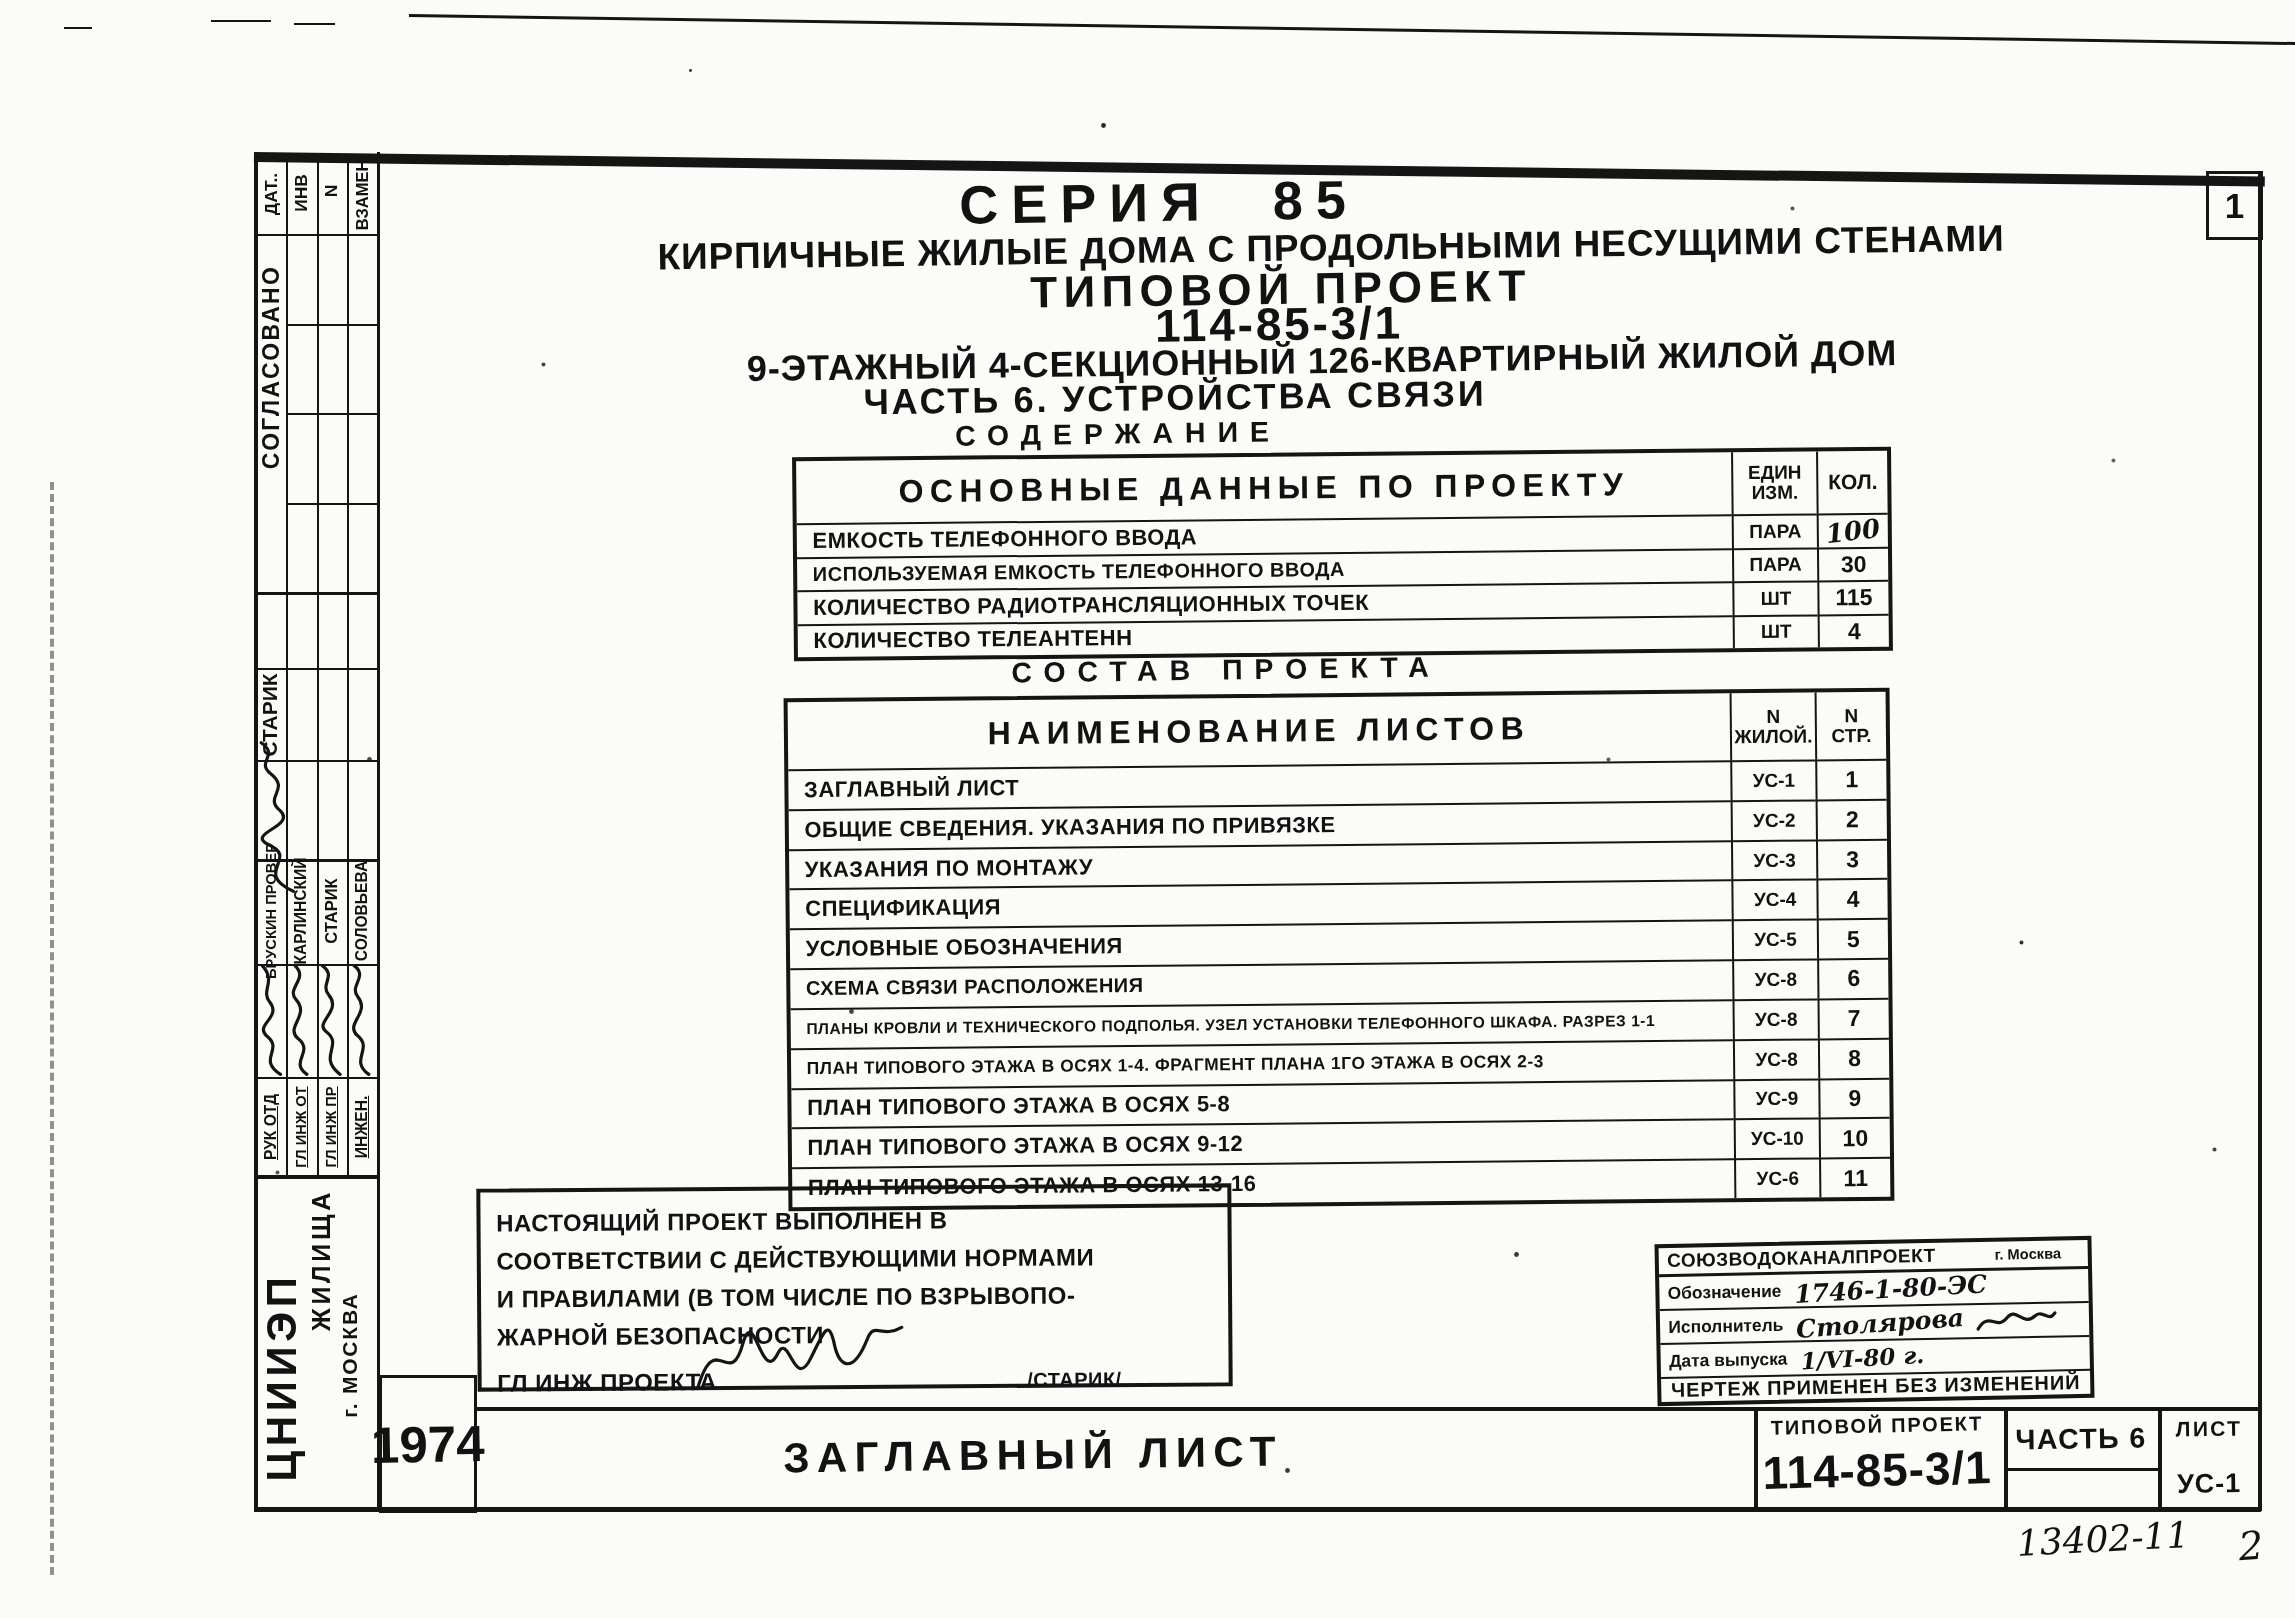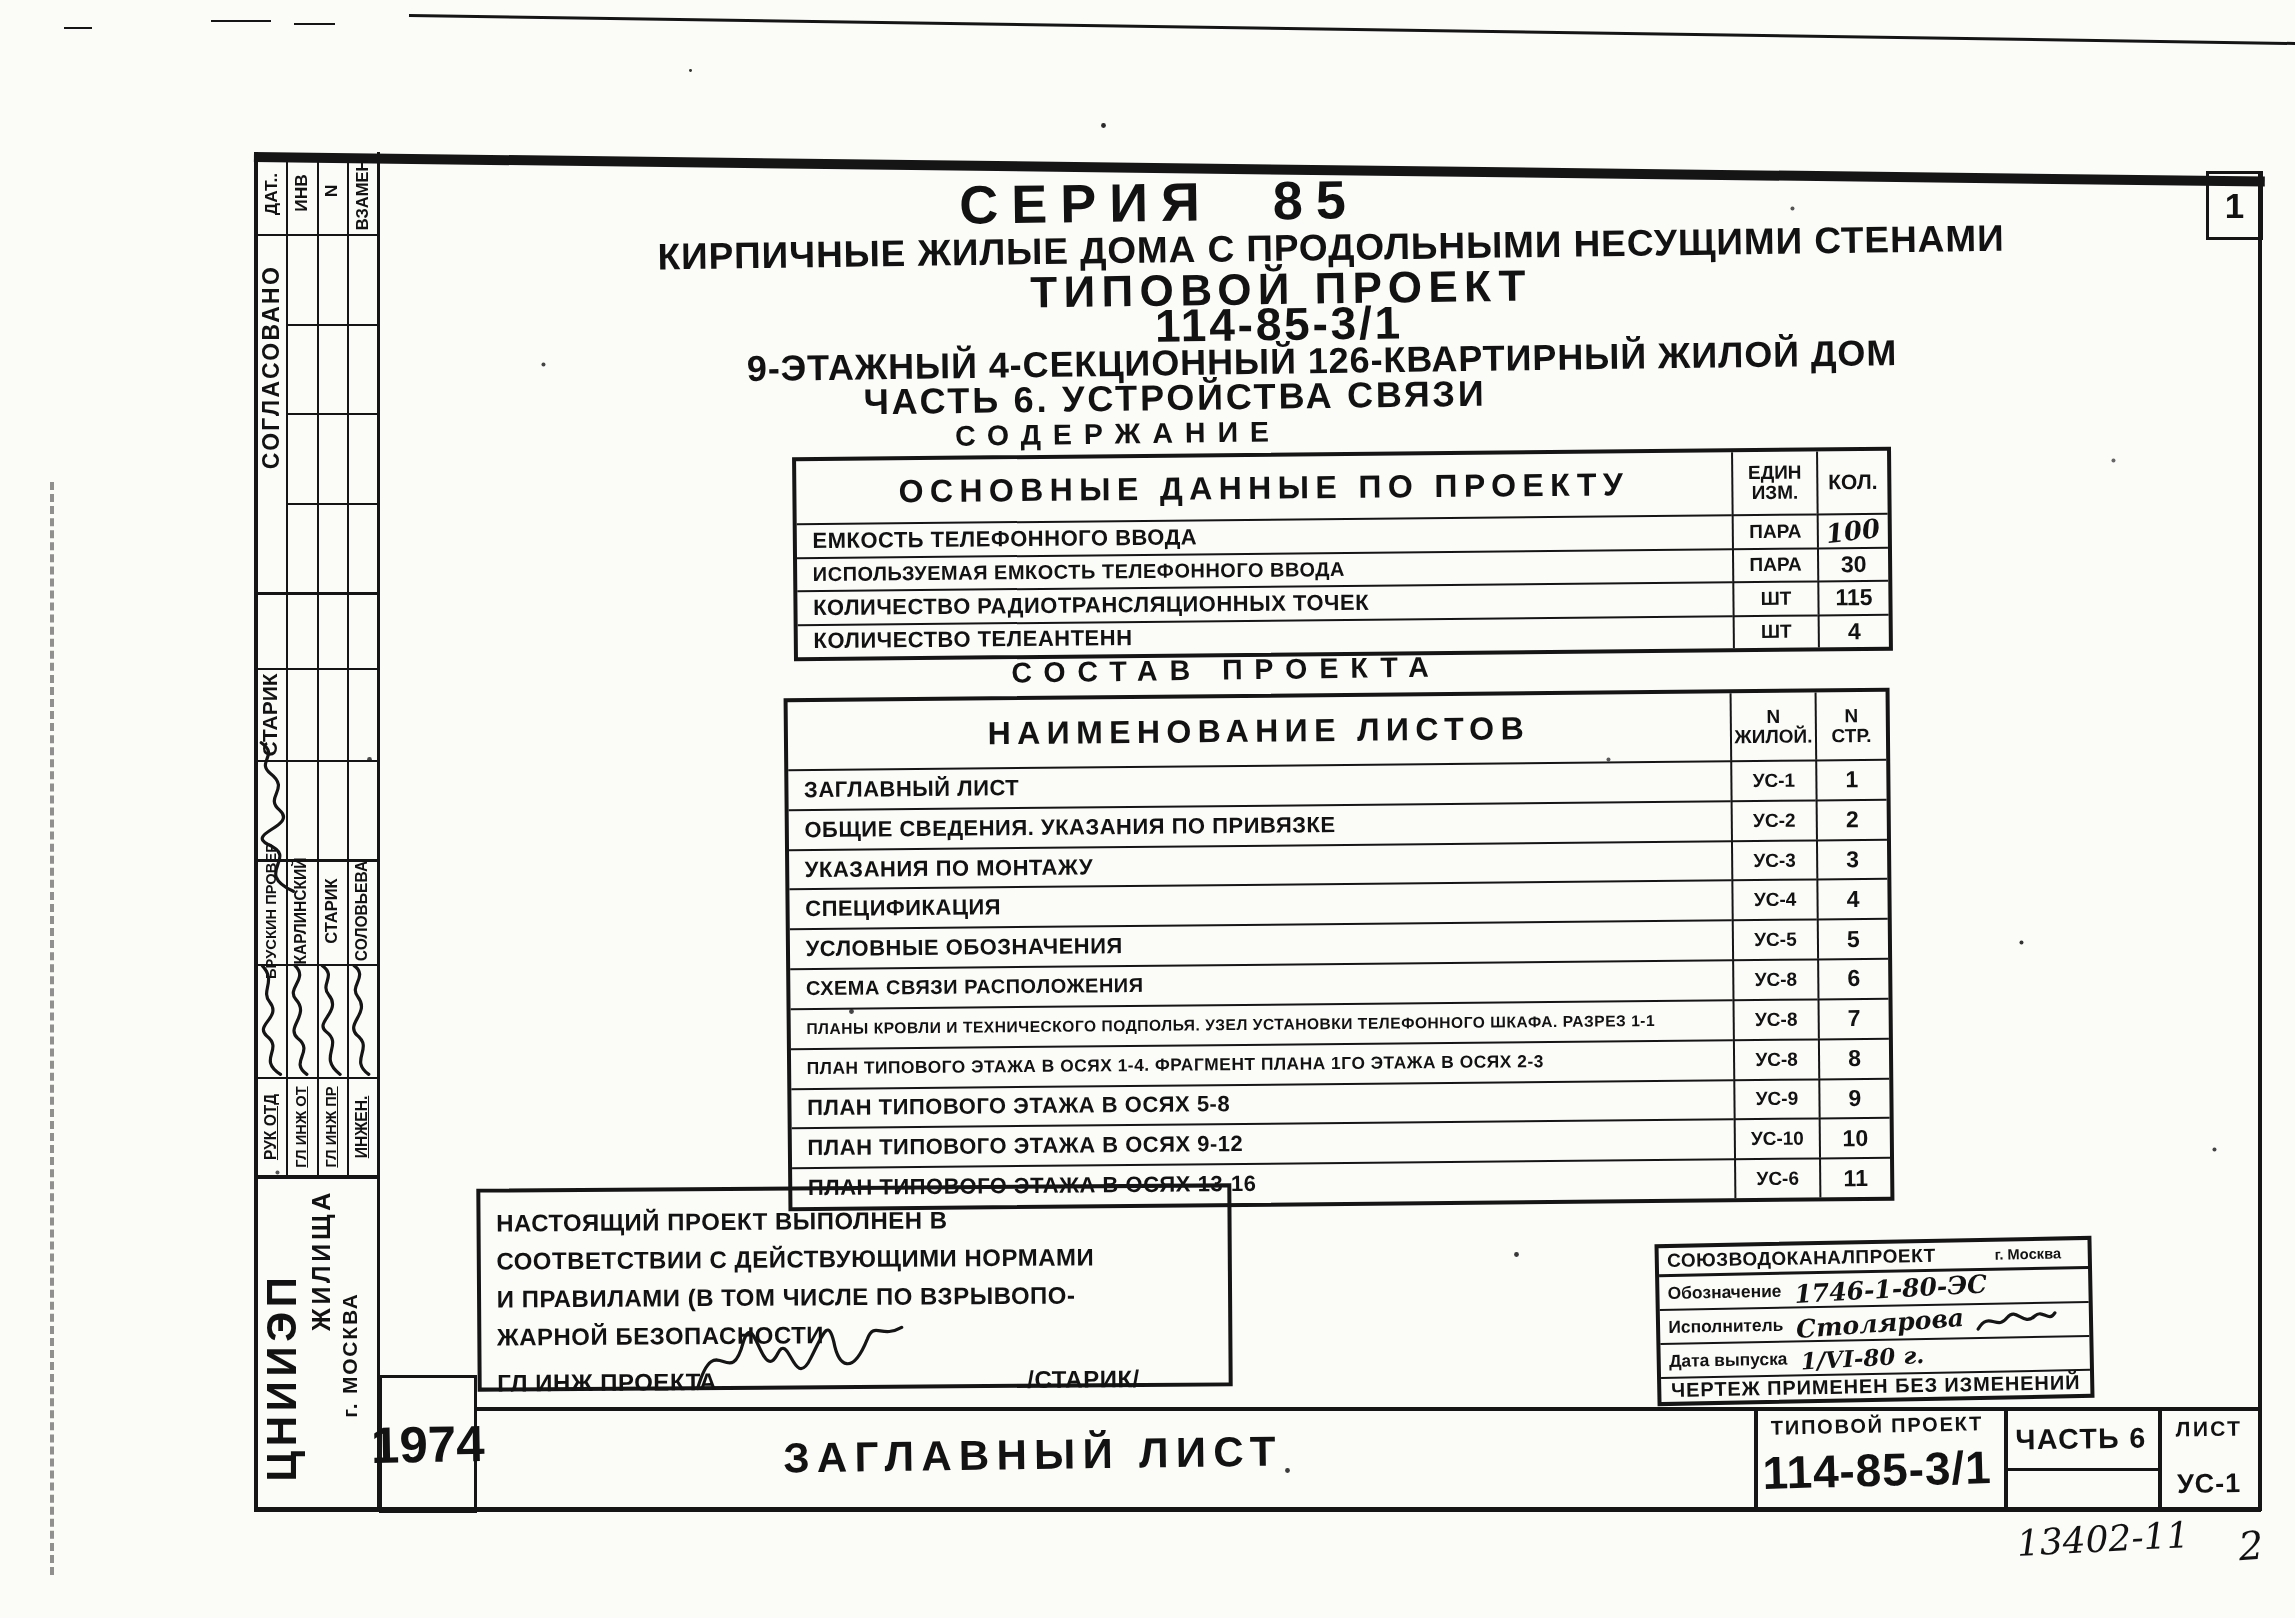--- a/index.html
+++ b/index.html
@@ -314,21 +314,21 @@
   <div class="notebox">
     <div class="nline">НАСТОЯЩИЙ ПРОЕКТ ВЫПОЛНЕН В</div>
     <div class="nline">СООТВЕТСТВИИ С ДЕЙСТВУЮЩИМИ НОРМАМИ</div>
     <div class="nline">И ПРАВИЛАМИ (В ТОМ ЧИСЛЕ ПО ВЗРЫВОПО-</div>
     <div class="nline">ЖАРНОЙ БЕЗОПАСНОСТИ</div>
     <div style="position:relative;margin-top:8.3px;height:32px;">
       <span class="nline">ГЛ ИНЖ ПРОЕКТА</span>
       <svg class="sig" style="position:absolute;left:193px;top:-55px;" width="216" height="92" viewBox="0 0 470 200">
         <path d="M15 175 C 55 40, 85 185, 115 75 C 140 -5, 155 170, 190 100 C 215 50, 225 185, 262 110 C 290 55, 300 25, 312 75 C 322 130, 352 150, 385 70 C 400 30, 415 70, 460 45"></path>
       </svg>
-      <span class="nline" style="position:absolute;left:530px;top:0;font-size:24px;">/СТАРИК/</span>
+      <span class="nline" style="position:absolute;left:530px;top:0;font-size:20px;">/СТАРИК/</span>
     </div>
   </div>
 
   <div class="stamp">
     <div class="srow" style="height:29px;border-bottom-width:3.2px;">
       <span class="slabel" style="font-size:19px;letter-spacing:0.5px;">СОЮЗВОДОКАНАЛПРОЕКТ</span>
       <span class="slabel" style="font-size:14.7px;margin-left:auto;margin-right:18.4px;">г. Москва</span>
     </div>
     <div class="srow" style="height:34px;">
       <span class="slabel">Обозначение</span>

